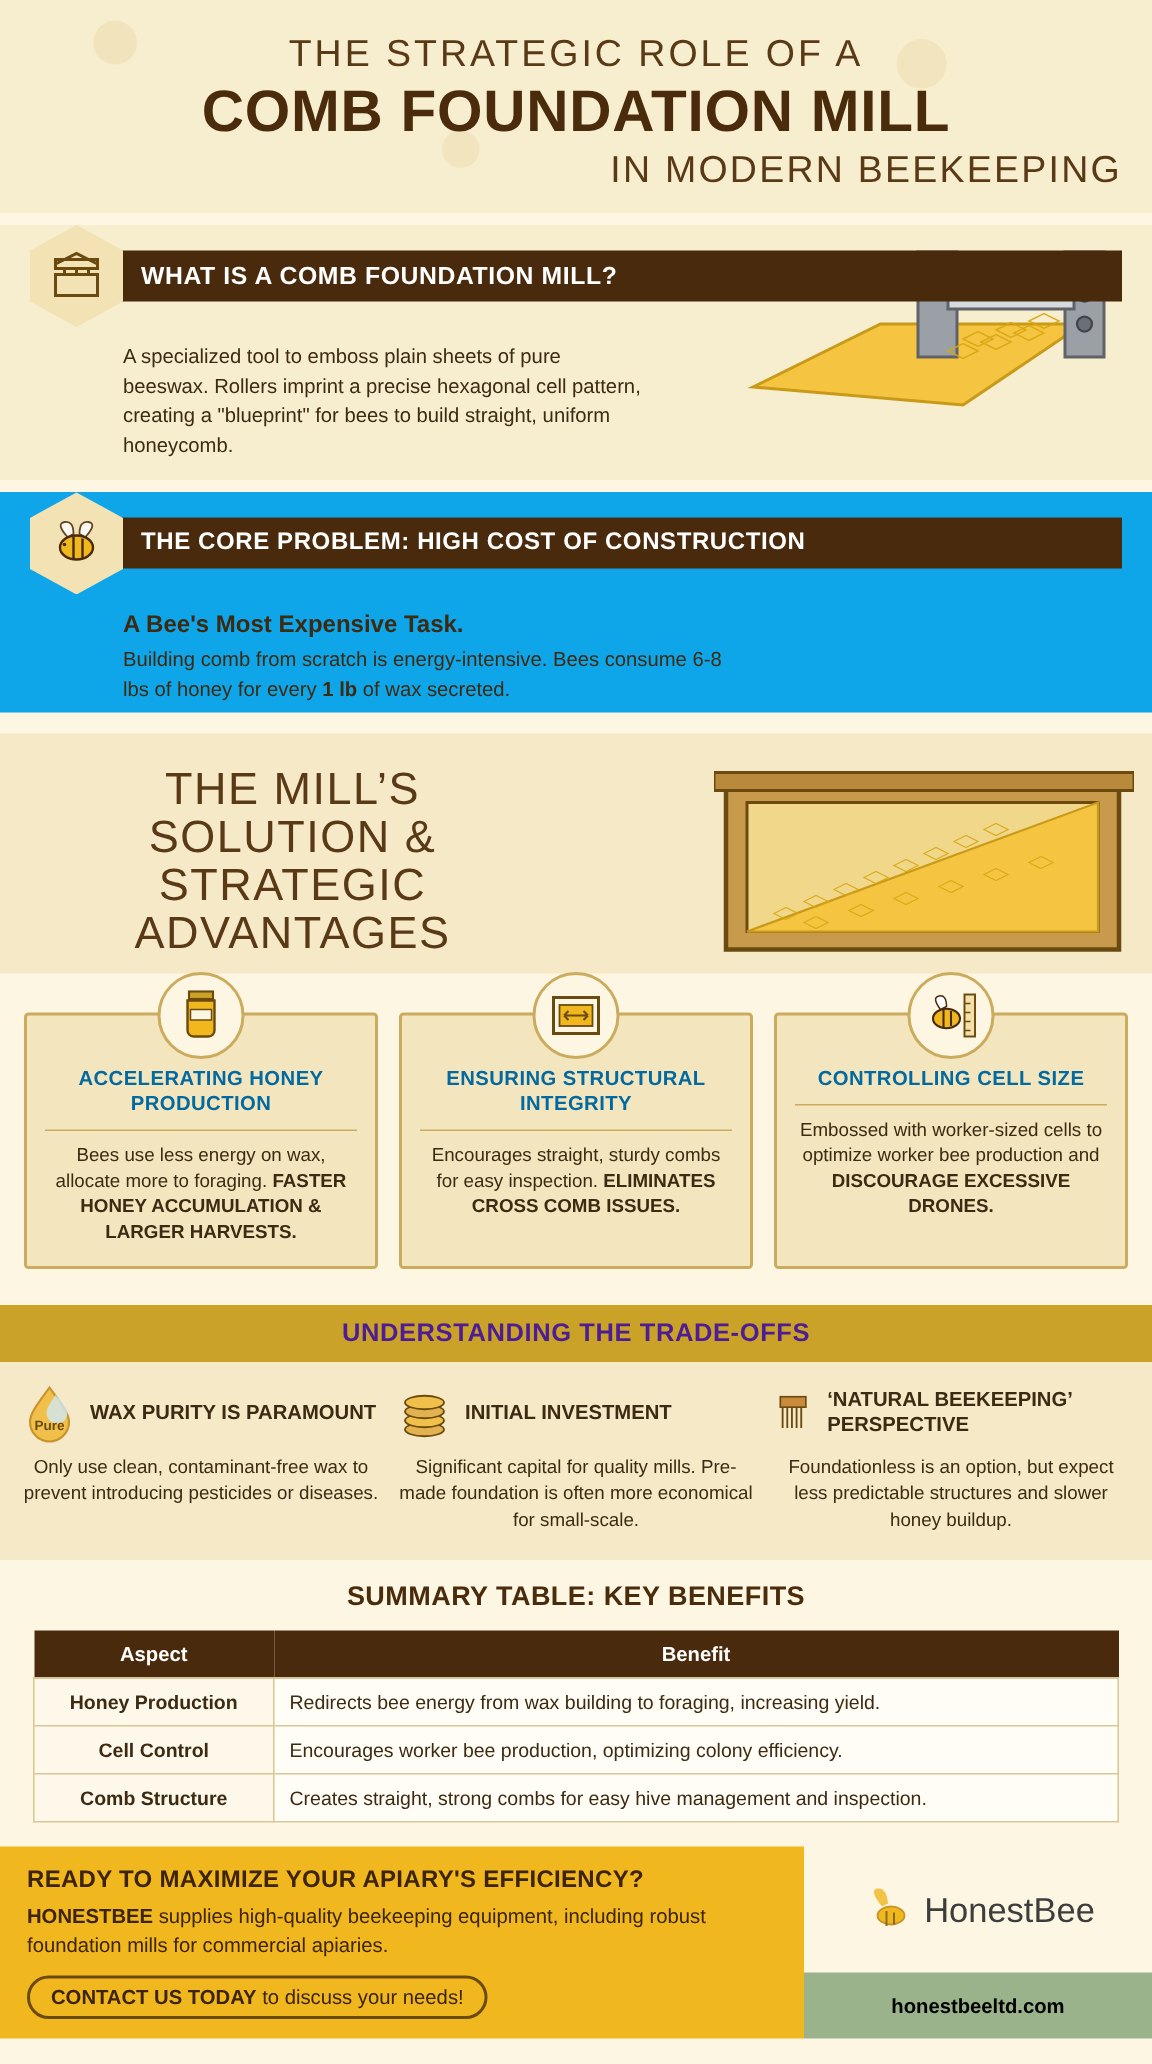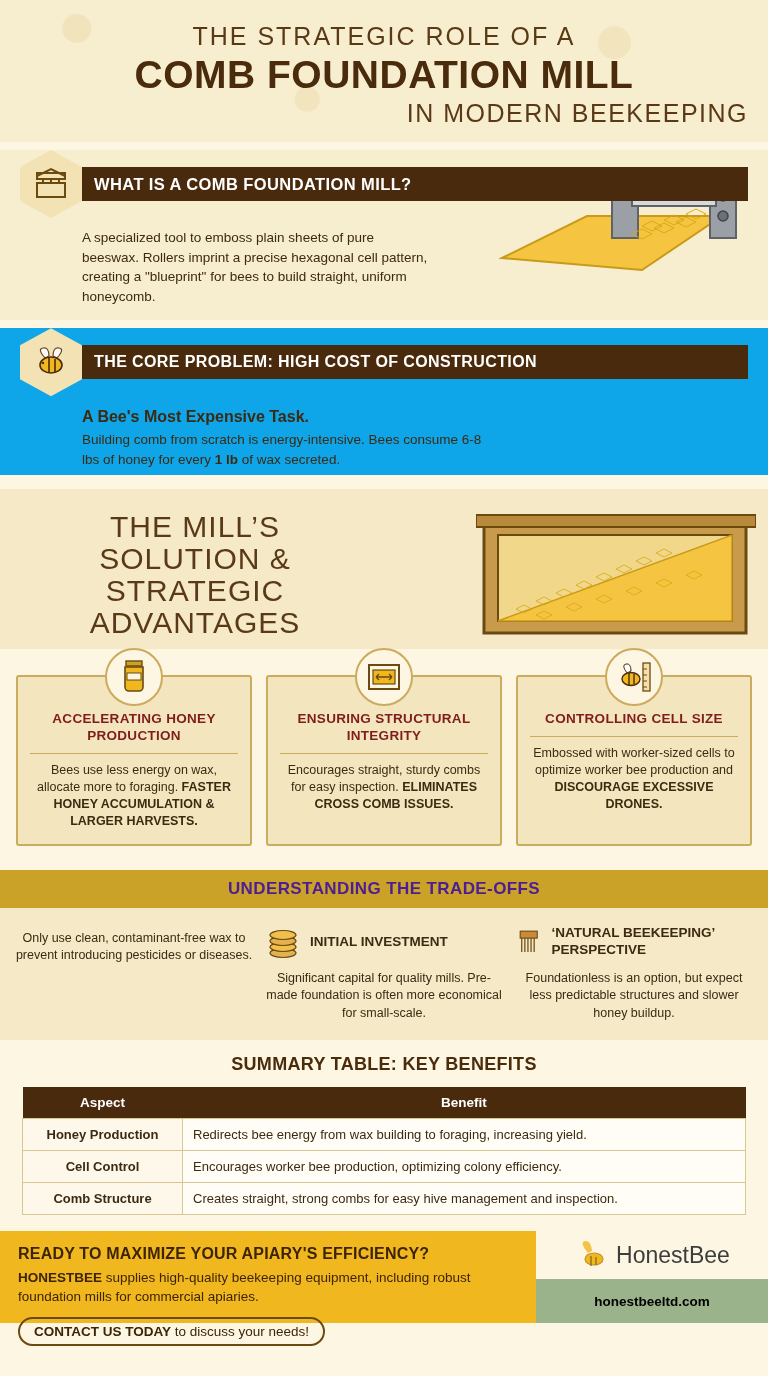--- a/index.html
+++ b/index.html
@@ -108,21 +108,21 @@
     border-radius: 3px;
   }
   .card { border: 2px solid #cbab5e; }
   .card .circ {
     position: absolute; left: 50%; top: -29px; transform: translateX(-50%);
     width: 58px; height: 58px; border-radius: 50%;
     background: #fdf6e3; border: 2px solid #cbab5e;
     display: flex; align-items: center; justify-content: center;
   }
   .card-title {
-    font-size: 13.5px; font-weight: bold; color: #7f1d1d;
+    font-size: 13.5px; font-weight: bold; color: #0369a1;
     letter-spacing: 0.3px; line-height: 1.25; margin-bottom: 8px;
   }
   .card-sep { height: 1px; background: #cbab5e; margin: 0 0 8px; }
   .card-text { font-size: 12.5px; color: #3d2a12; line-height: 1.35; }
   .card-text b { font-weight: bold; }
 
   
   .trade-banner {
     background: #c9a227; color: #4c1d95; text-align: center;
     font-weight: bold; font-size: 17px; letter-spacing: 0.4px;
@@ -142,21 +142,21 @@
   }
   table { width: 100%; border-collapse: collapse; font-size: 13px; }
   thead th {
     background: #4a2a0d; color: #fff; padding: 8px 10px; font-weight: bold; font-size: 13.5px;
   }
   thead th:first-child { width: 160px; }
   tbody td { border: 1px solid #d8c794; padding: 8px 10px; color: #3d2a12; background: #fffdf5; }
   tbody td:first-child { font-weight: bold; text-align: center; background: #fdf8ea; }
 
   
-  .footer { display: flex; height: 92px; }
+  .footer { display: flex; height: 128px; }
   .foot-left {
     flex: 1; background: #f0b71f; padding: 14px 18px;
   }
   .foot-h { font-size: 16px; font-weight: bold; color: #3d2406; letter-spacing: 0.2px; }
   .foot-p { font-size: 13.5px; color: #3d2406; line-height: 1.4; margin-top: 6px; }
   .foot-p b { font-weight: bold; }
   .cta {
     display: inline-block; margin-top: 10px; border: 2px solid #6b4a10;
     border-radius: 16px; padding: 5px 14px; font-size: 13.5px; color: #3d2406;
     background: transparent;
@@ -334,20 +334,28 @@
         </div>
       </div>
 
     </div>
   </div>
 
   <div class="trade-banner">UNDERSTANDING THE TRADE-OFFS</div>
   <div class="trade-wrap">
 
     <div class="trade-col">
+      <div class="trade-head">
+        <svg width="38" height="40" viewBox="0 0 38 40">
+          <path d="M19 3 C11 14 6 20 6 26 a13 13 0 0 0 26 0 c0 -6 -5 -12 -13 -23 z" fill="#f0c04a" stroke="#c9922a" stroke-width="1.4"></path>
+          <path d="M23 8 C19 14 17 17 17 20 a7 7 0 0 0 14 0 c0 -3 -3 -7 -8 -12 z" fill="#cfe8f5" opacity="0.8"></path>
+          <text x="19" y="31" font-size="9" font-family="Liberation Sans" fill="#6b4a10" text-anchor="middle" font-weight="bold">Pure</text>
+        </svg>
+        <div class="trade-title">WAX PURITY IS PARAMOUNT</div>
+      </div>
       <div class="trade-text">Only use clean, contaminant-free wax to prevent introducing pesticides or diseases.</div>
     </div>
 
     <div class="trade-col">
       <div class="trade-head">
         <svg width="38" height="40" viewBox="0 0 38 40">
           <ellipse cx="19" cy="31" rx="13" ry="4.5" fill="#e3b250" stroke="#6b4a10" stroke-width="1.2"></ellipse>
           <ellipse cx="19" cy="25" rx="13" ry="4.5" fill="#f0c04a" stroke="#6b4a10" stroke-width="1.2"></ellipse>
           <ellipse cx="19" cy="19" rx="13" ry="4.5" fill="#e3b250" stroke="#6b4a10" stroke-width="1.2"></ellipse>
           <ellipse cx="19" cy="13" rx="13" ry="4.5" fill="#f0c04a" stroke="#6b4a10" stroke-width="1.2"></ellipse>

